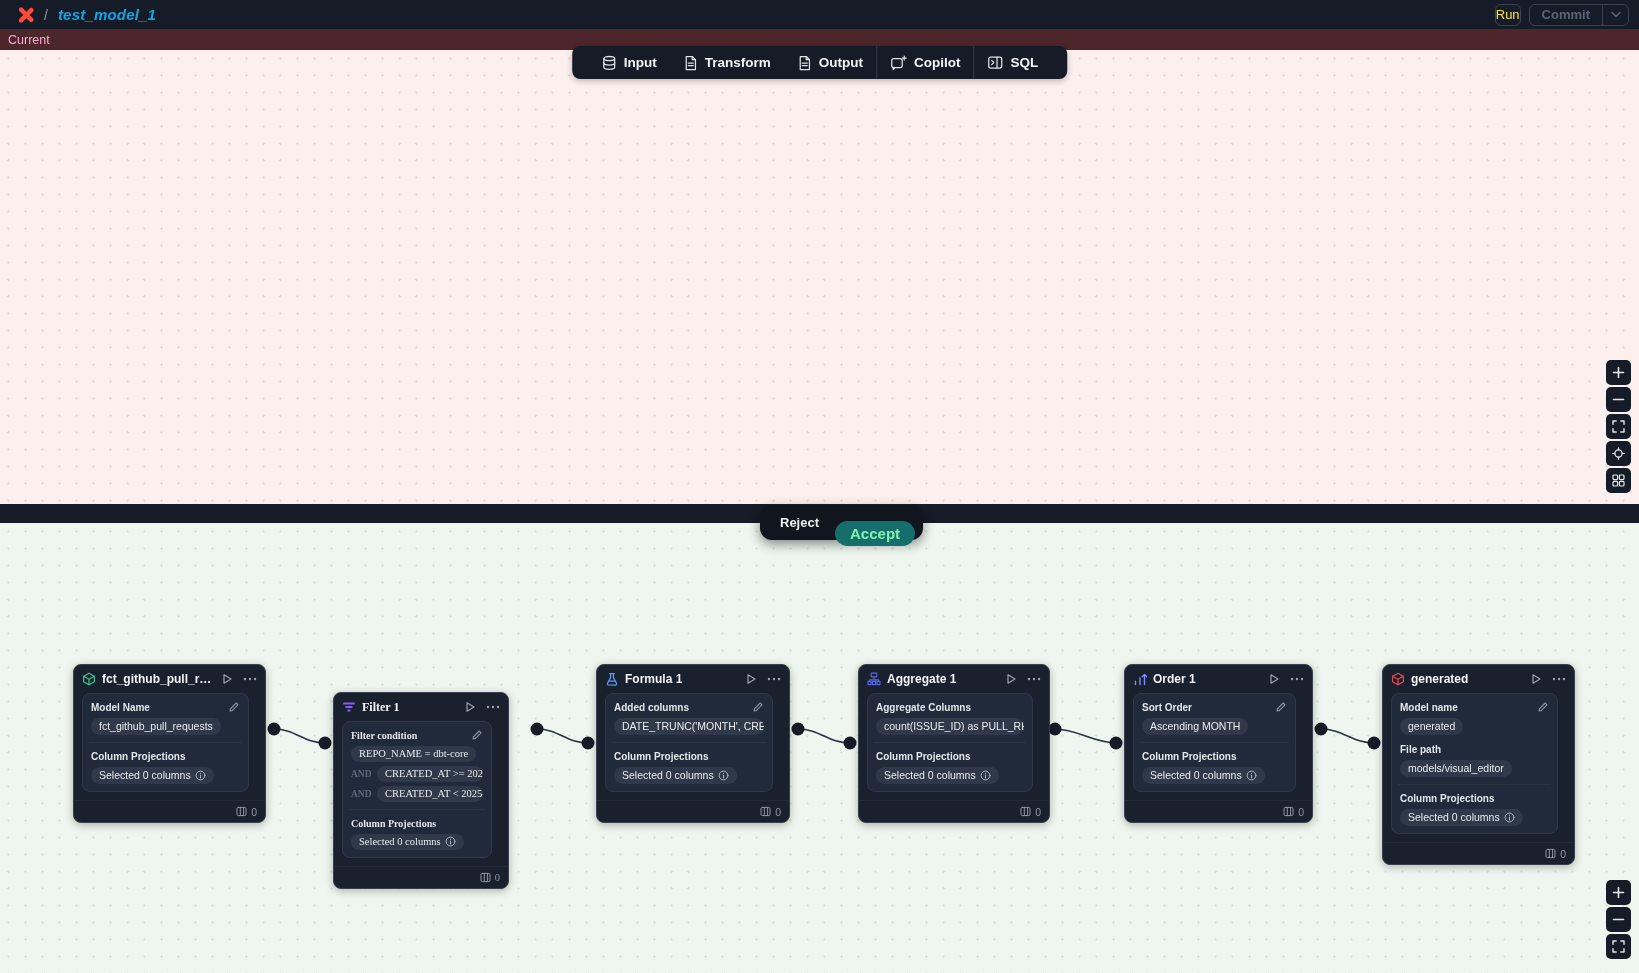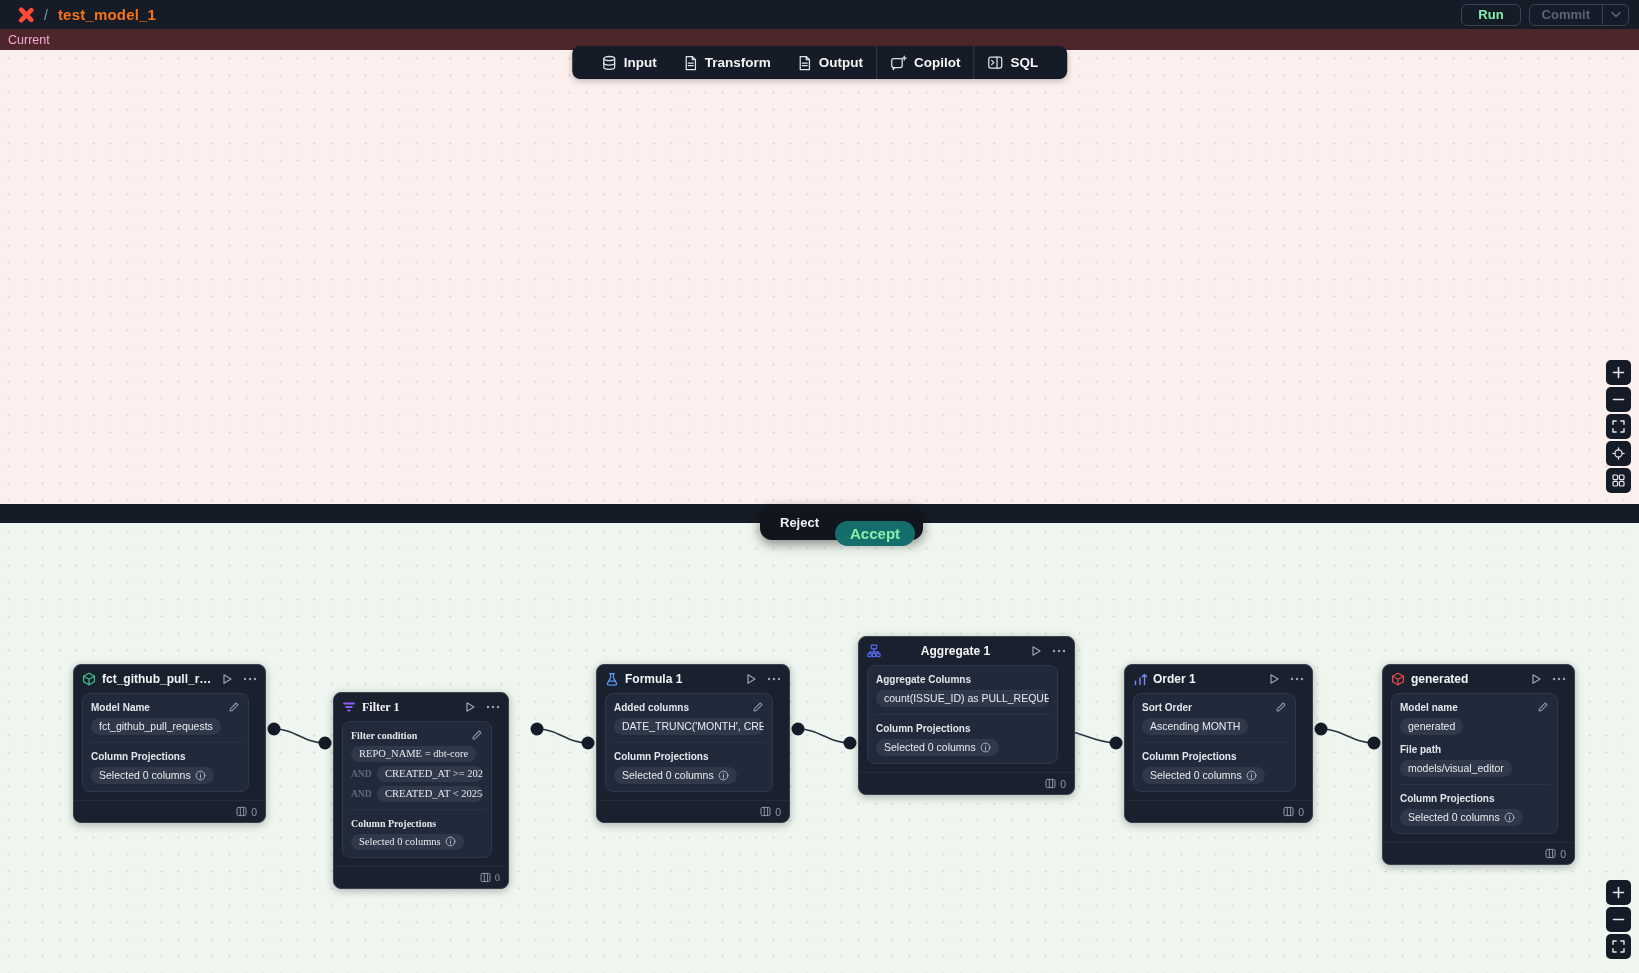--- a/index.html
+++ b/index.html
@@ -5,24 +5,24 @@
   * { margin:0; padding:0; box-sizing:border-box; }
   html,body { width:1639px; height:973px; overflow:hidden; background:#161c27;
     font-family:"Liberation Sans", sans-serif; }
   .page { position:relative; width:1639px; height:973px; overflow:hidden; }
 
   
   .topbar { position:absolute; left:0; top:0; width:1639px; height:29px;
     background:#161c27; display:flex; align-items:center; padding:0 10px; z-index:50; }
   .topbar .logo { width:20px; height:20px; margin:0 8px 0 6px; display:flex; align-items:center; }
   .topbar .sep { color:#8a94a6; font-size:14px; margin-right:10px; }
-  .topbar .title { color:#f97316; font-size:15px; font-weight:bold; letter-spacing:.2px; }
+  .topbar .title { color:#0ea5e9; font-size:15px; font-weight:bold; letter-spacing:.2px;font-style:italic; }
   .topbar .spacer { flex:1; }
   .tb-btn { height:22px; border:1px solid #3a4352; border-radius:6px; background:transparent;
-    color:#86efac; font-size:13px; font-weight:bold; padding:0 16px; display:flex; align-items:center; }
+    color:#fde047; font-size:13px; font-weight:normal; padding:0 0; display:flex; align-items:center; }
   .tb-split { display:flex; align-items:stretch; height:22px; border:1px solid #3a4352;
     border-radius:6px; margin-left:8px; color:#596577; font-size:13px; font-weight:bold; }
   .tb-split .lbl { padding:0 12px; display:flex; align-items:center; }
   .tb-split .chev { border-left:1px solid #3a4352; width:26px; display:flex; align-items:center; justify-content:center; }
 
   
   .banner-current { position:absolute; left:0; top:29px; width:1639px; height:21px;
     background:#4d262b; color:#f9a8d4; font-size:12.5px; display:flex; align-items:center; padding:0 8px; z-index:20; }
   .canvas-current { position:absolute; left:0; top:50px; width:1639px; height:454px;
     background:#fcf0ef;
@@ -389,21 +389,21 @@
         <div class="node-footer">
           <span class="node-hicon">
             <svg width="11" height="11" viewBox="0 0 11 11" fill="none" stroke-linecap="round" stroke-linejoin="round" stroke="#8d97a8" stroke-width="1">
               <rect x="1" y="1.4" width="9" height="8.2" rx="1.4"></rect>
               <path d="M4.3 1.4v8.2M7.6 1.4v8.2"></path>
             </svg>
           </span>
           <span>0</span>
         </div>
       </div>
-      <div class="node" style="left: 858px; top: 636px; width: 217px; text-align: center;">
+      <div class="node" style="left: 858px; top: 664px; width: 192px;">
         <div class="node-header">
           <span class="node-hicon">
             <svg width="14" height="14" viewBox="0 0 14 14" fill="none" stroke-linecap="round" stroke-linejoin="round" stroke="#5868f2" stroke-width="1.2">
               <rect x="4.2" y="1.2" width="5.6" height="3.6" rx="0.8"></rect>
               <path d="M7 4.8v2M2.6 9.4V7.8h8.8v1.6"></path>
               <rect x="1" y="9.4" width="3.2" height="3.2" rx="0.7"></rect>
               <rect x="5.4" y="9.4" width="3.2" height="3.2" rx="0.7"></rect>
               <rect x="9.8" y="9.4" width="3.2" height="3.2" rx="0.7"></rect>
             </svg>
           </span>

